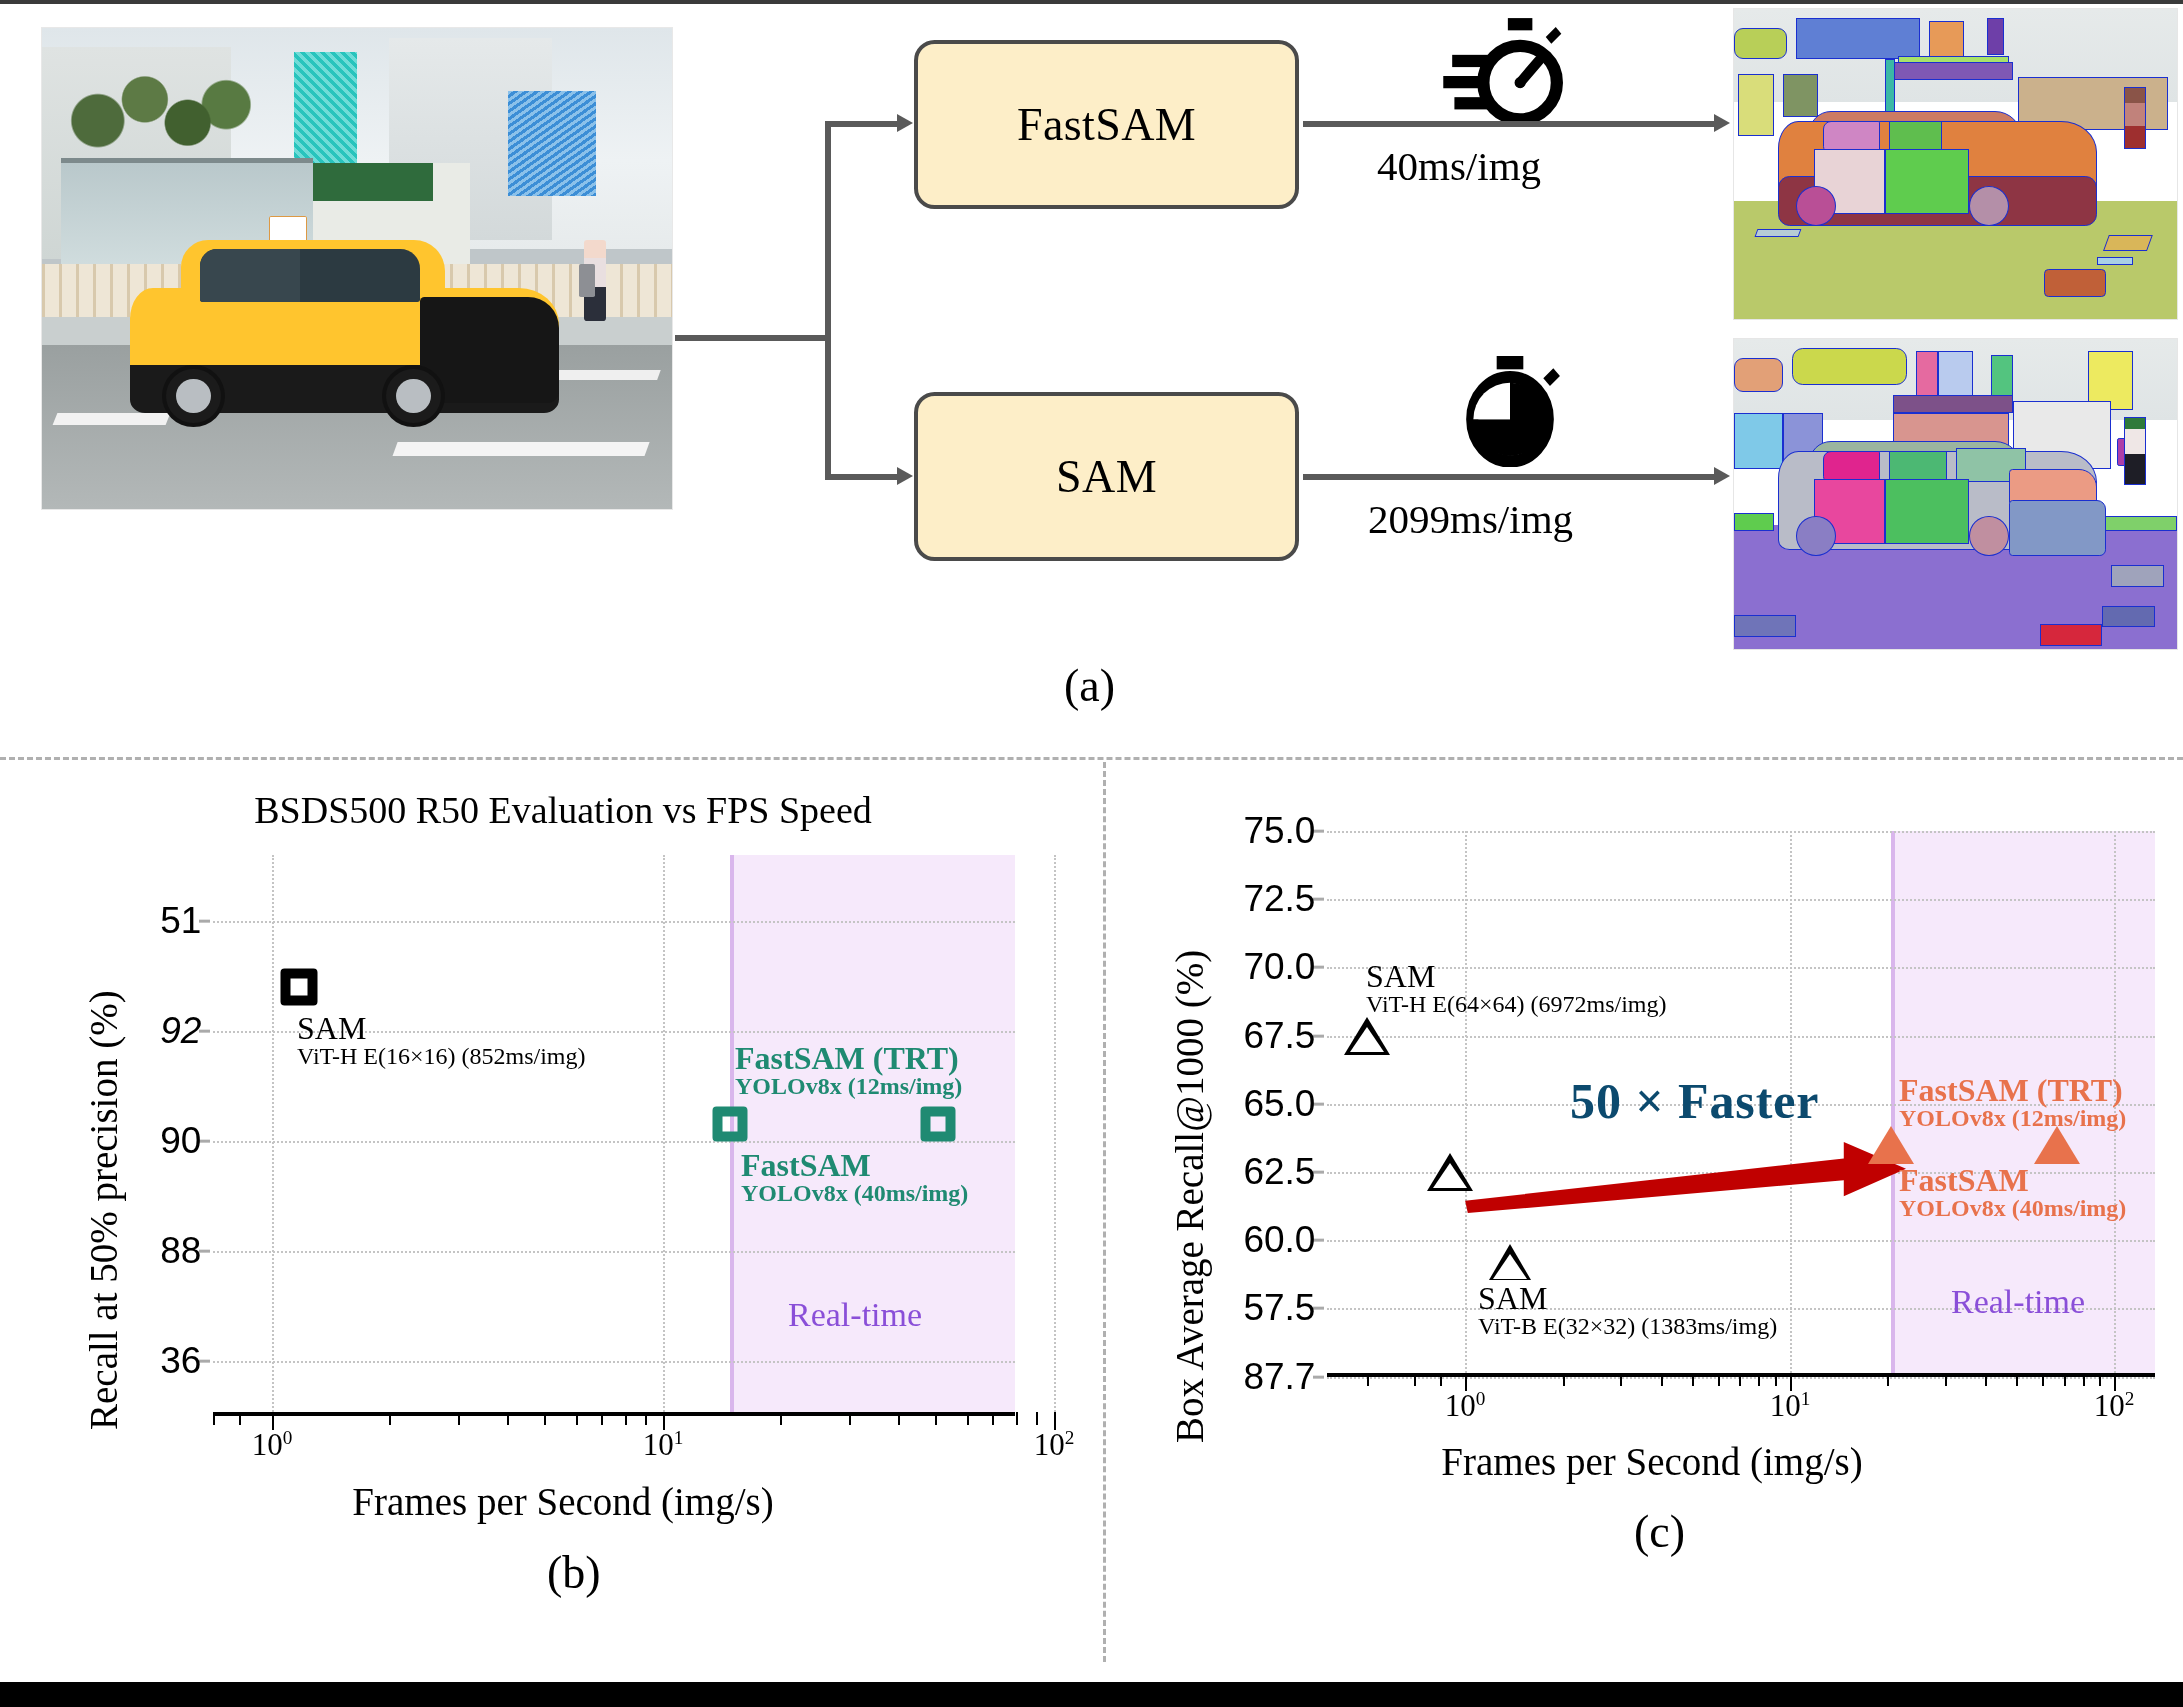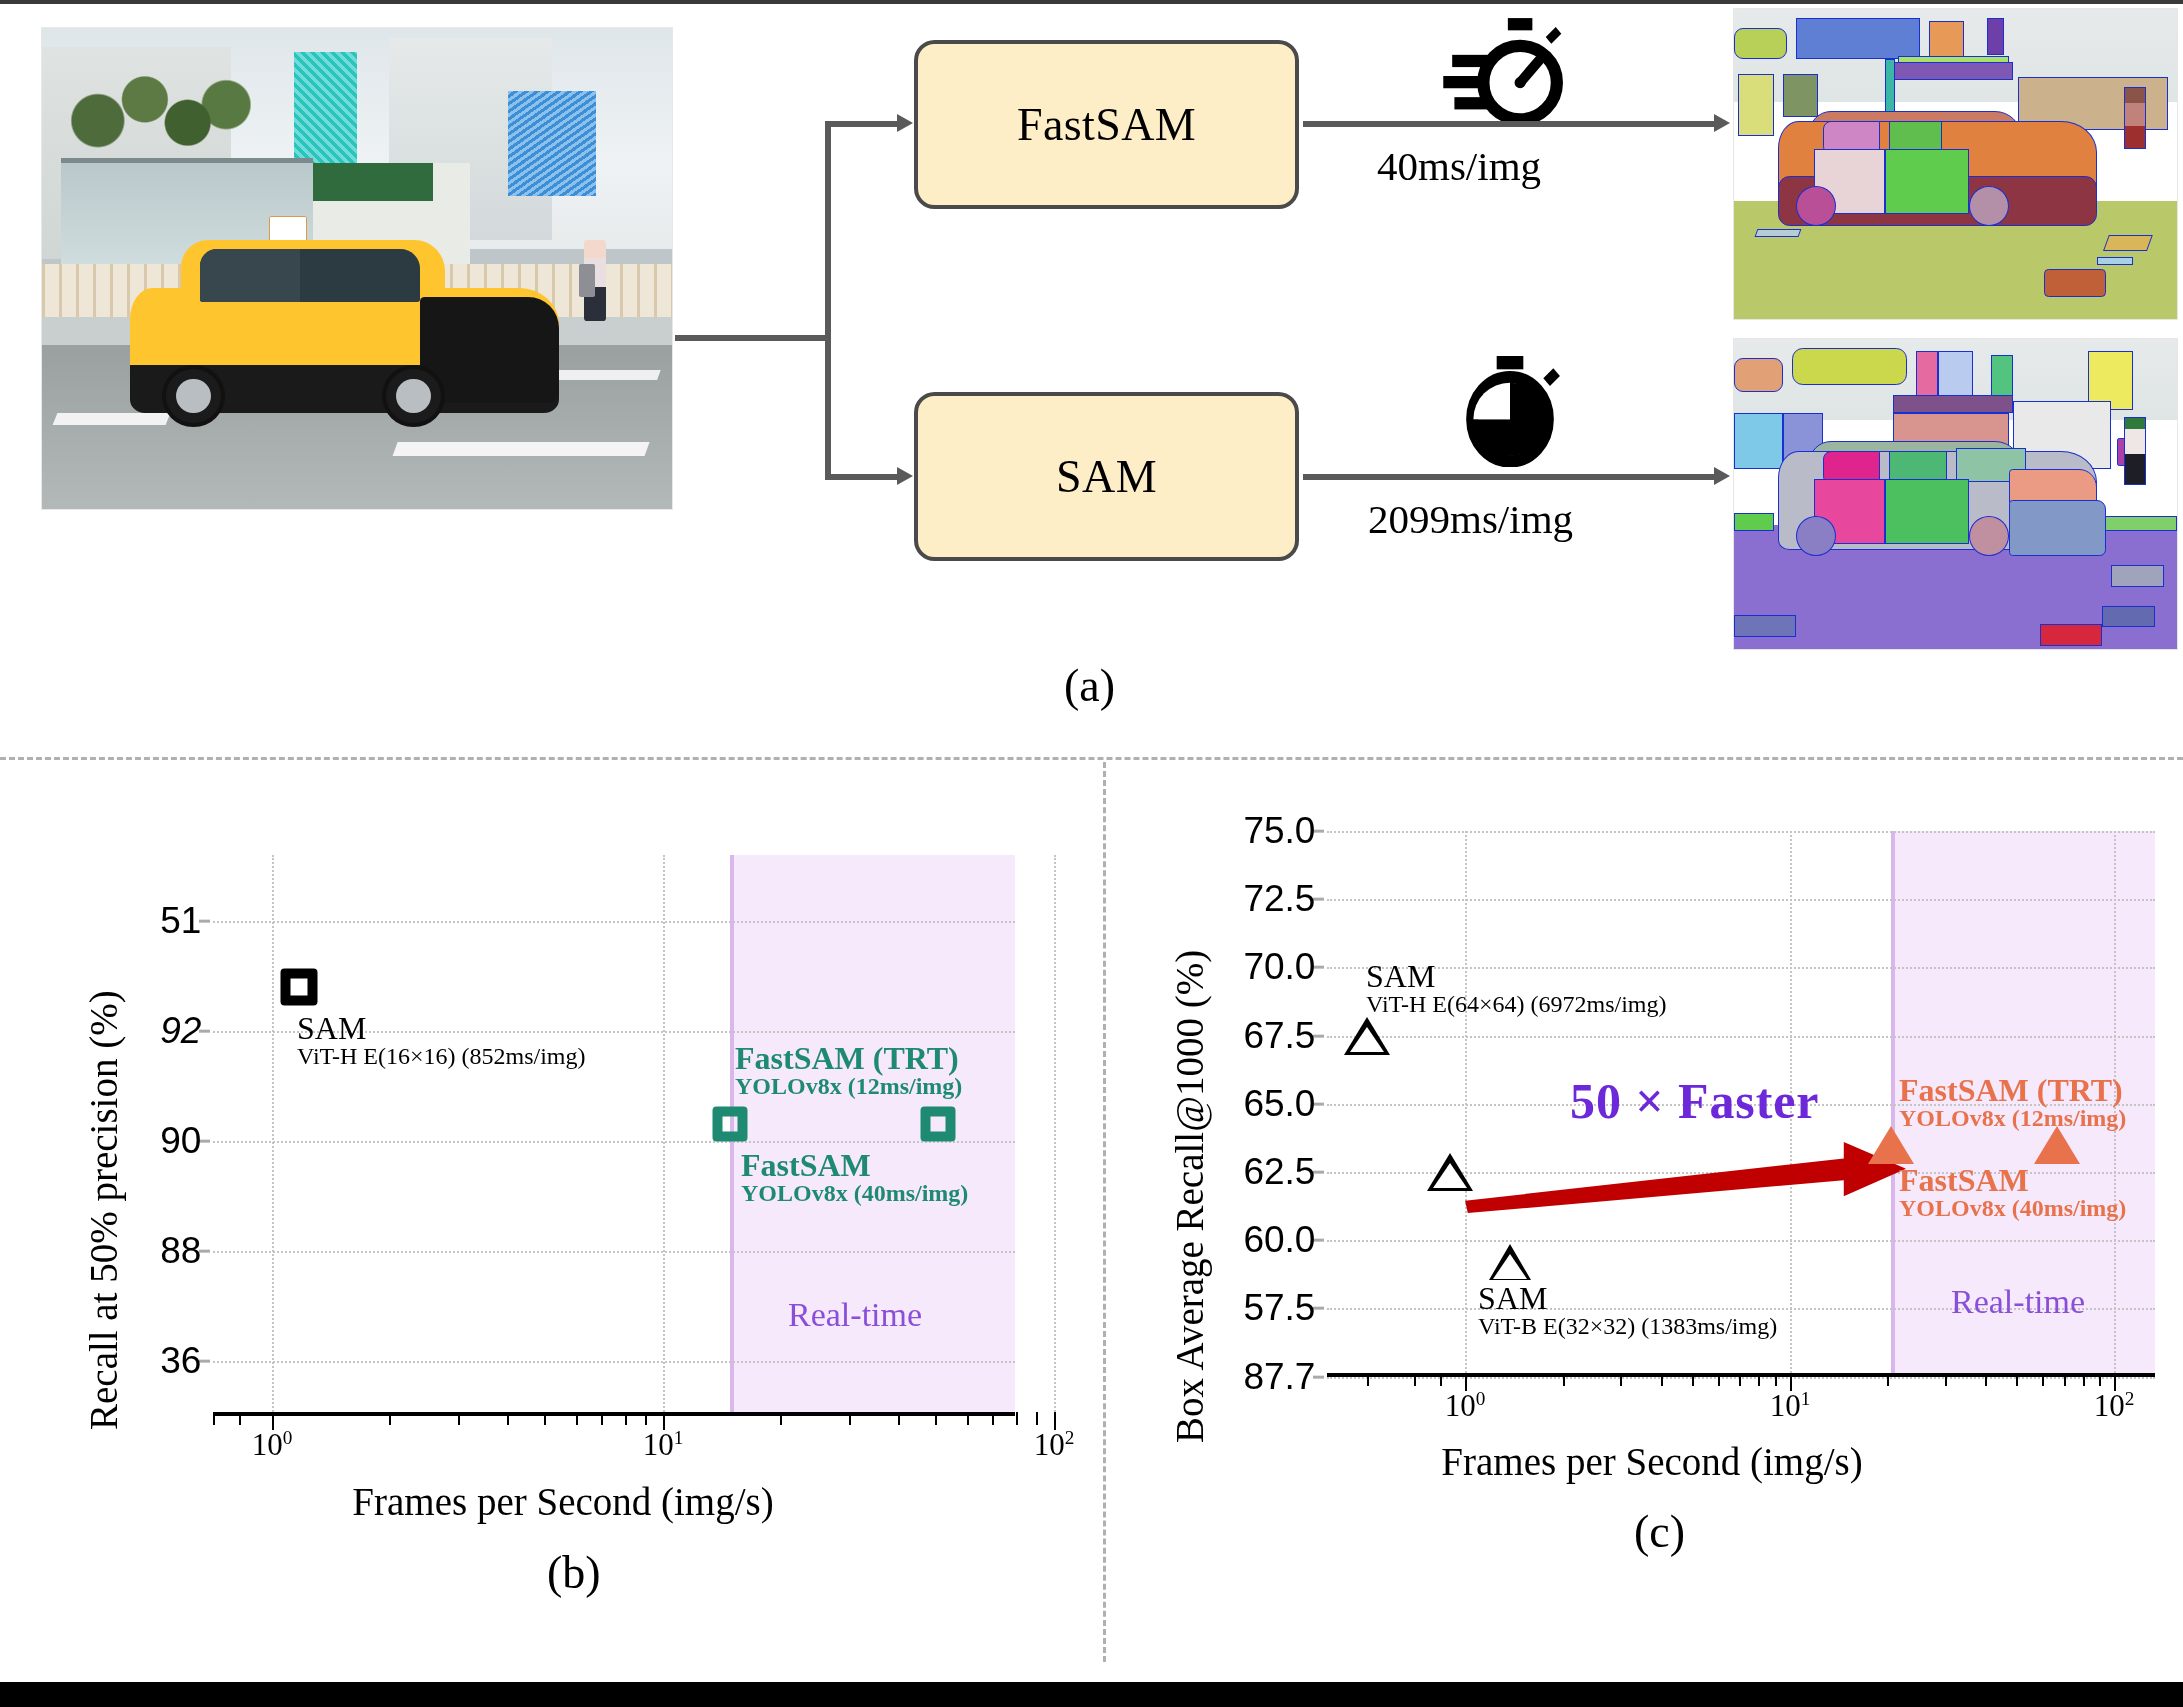--- a/index.html
+++ b/index.html
@@ -260,21 +260,21 @@
             border-left-color:transparent; border-right-color:transparent;
             border-bottom-style:solid; }
   .pt-tri-in { position:absolute; width:0; height:0;
                border-left:17px solid transparent; border-right:17px solid transparent;
                border-bottom:25px solid #fff; left:-17px; top:9.8px; }
   .ann { position:absolute; white-space:nowrap; }
   .ann .l1 { font-size:32px; line-height:1.0; }
   .ann .l2 { font-size:24px; line-height:1.05; }
 
   .fast-label { position:absolute; font-size:50px; font-weight:bold;
-                color:#6d28d9; white-space:nowrap; letter-spacing:0.9px; }
+                color:#0c4a6e; white-space:nowrap; letter-spacing:0.9px; }
   .fast-arrow { position:absolute; }
 </style>
 </head>
 <body>
 
 <div class="figure">
 
   <div class="topbar"></div>
 
   <div id="panel-a">
@@ -425,20 +425,21 @@
     </div>
 
     <div class="panel-letter" style="left:1064px; top:659px;">(a)</div>
   </div>
 
   <div class="hdiv" style="top:757px;"></div>
   <div class="vdiv" style="left:1103px;"></div>
 
   <div class="chart" style="left:53px; top:775px; width:1020px; height:846px;">
 
+    <div class="chart-title" style="left:0; top:13.4px;">BSDS500 R50 Evaluation vs FPS Speed</div>
 
     <div class="axis-y-title" style="left:28px; top:655px;">Recall at 50% precision (%)</div>
 
     <div class="plot" style="left:160px; top:80px; width:802px; height:561px;">
 
       <div class="rt-band" style="left:517px; width:285px;"></div>
 
       <div class="gridh" style="top:506px;"></div>
       <div class="gridh" style="top:396px;"></div>
       <div class="gridh" style="top:286px;"></div>

